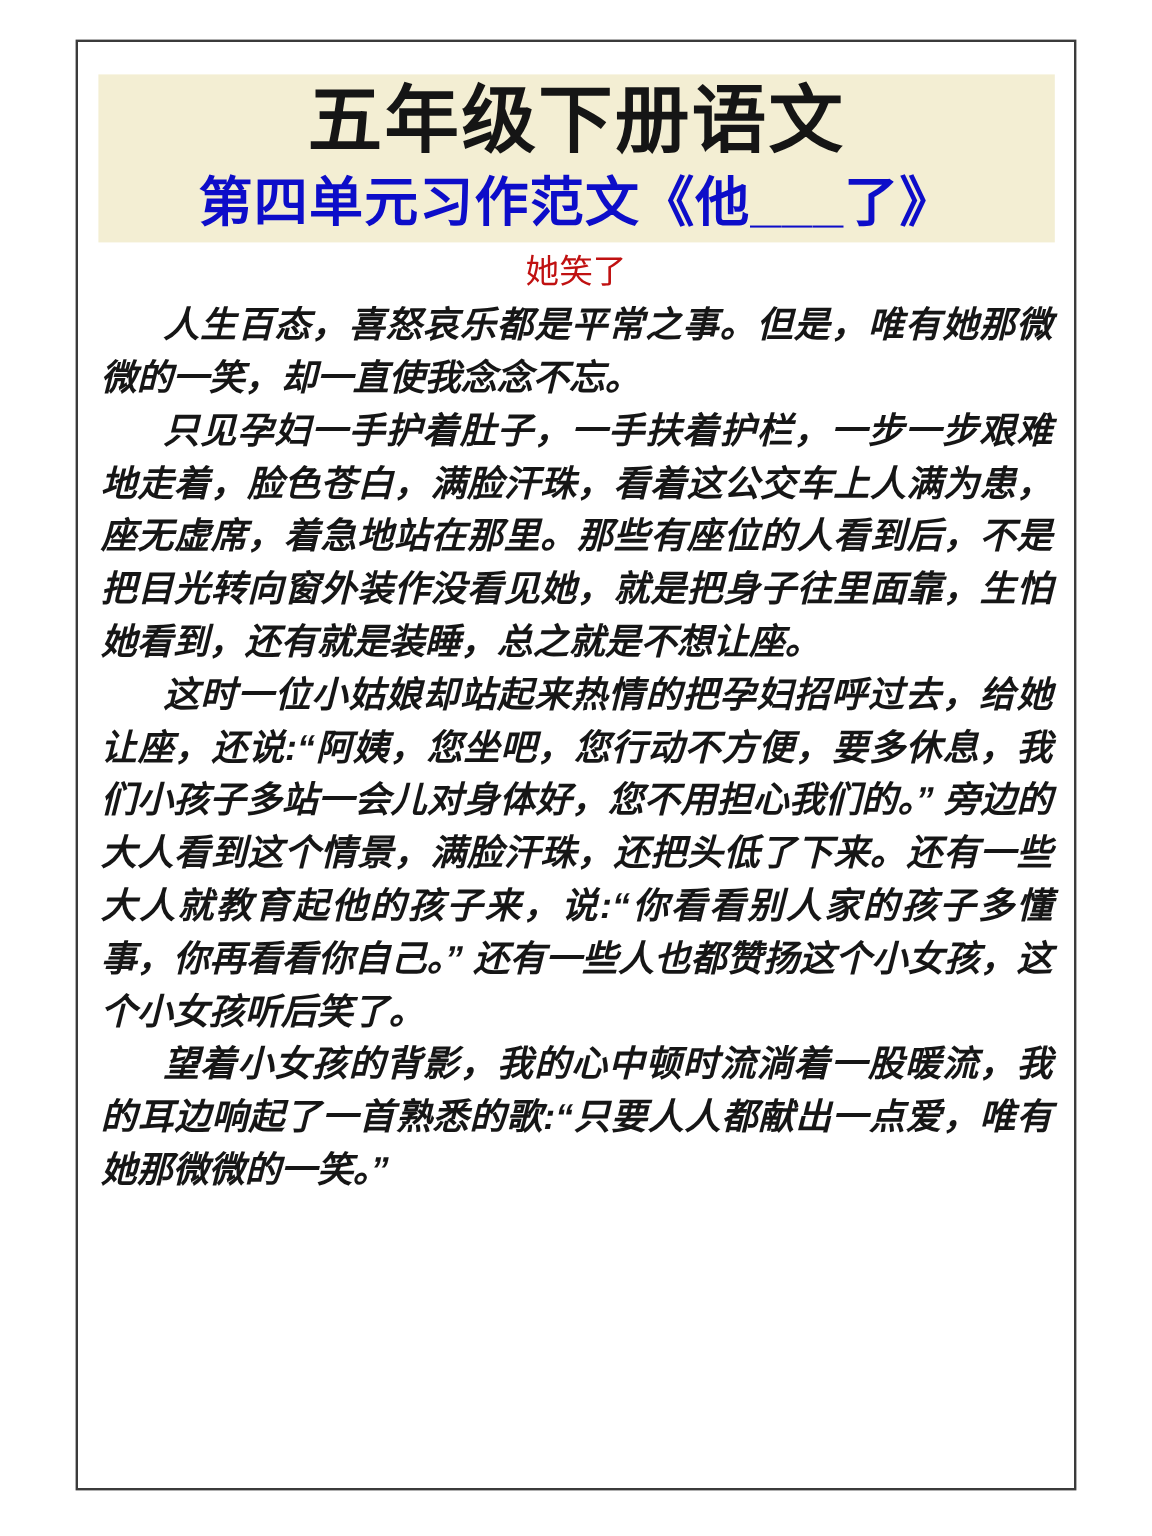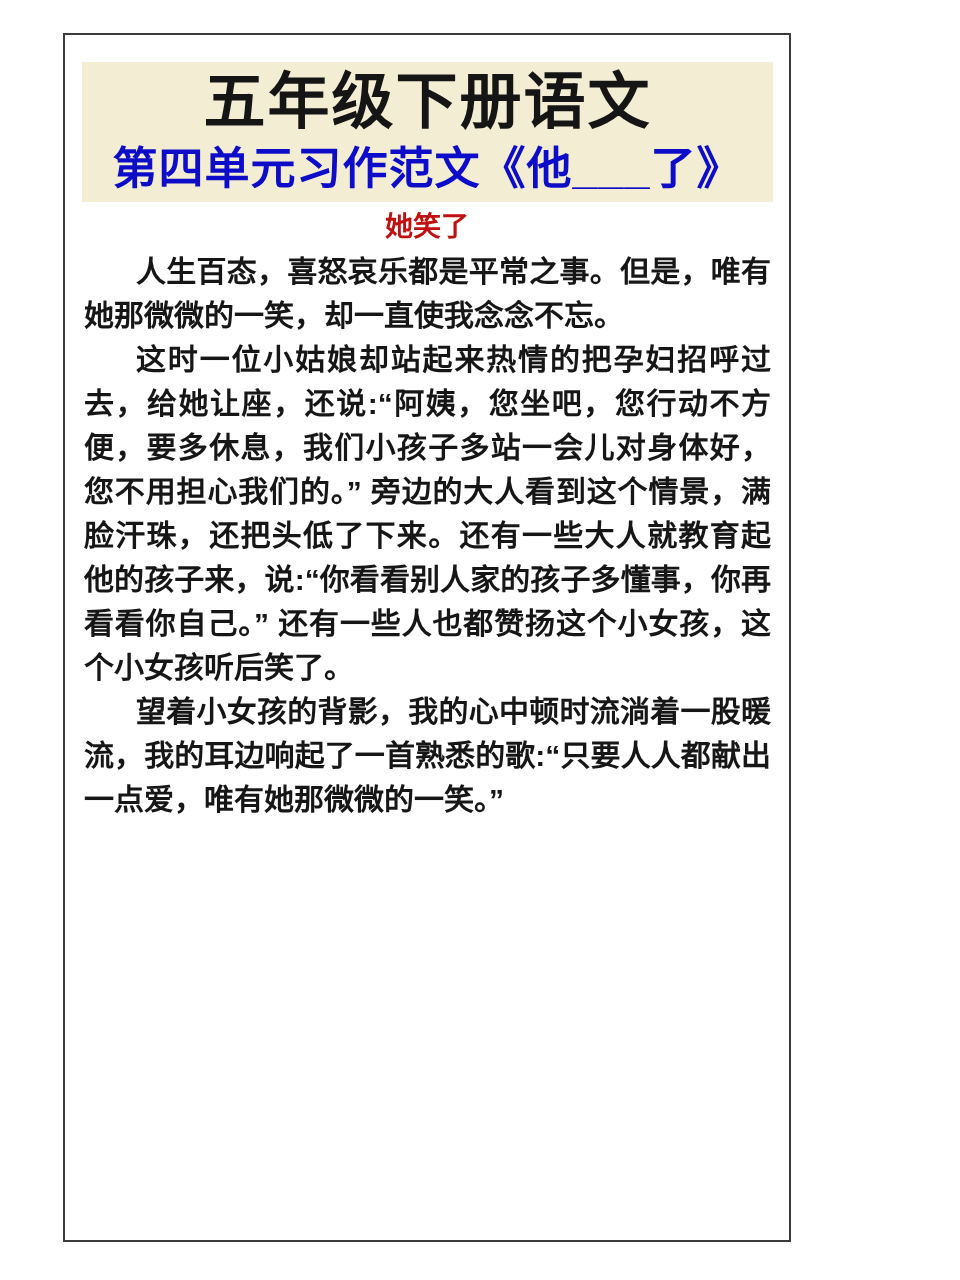--- a/index.html
+++ b/index.html
@@ -14,21 +14,21 @@
   *{margin:0;padding:0;box-sizing:border-box;}
   html,body{width:960px;height:1280px;background:var(--page-bg);}
   body{
     font-family:"Liberation Sans","DejaVu Sans",sans-serif;
     position:relative;
     overflow:hidden;
   }
   .frame{
     position:absolute;
     left:63px; top:33px;
-    width:728px; height:1209px;
+    width:834px; height:1209px;
     border:2px solid var(--frame-border);
     background:var(--page-bg);
   }
   .header-block{
     margin:27px 16px 0 17px;
     height:140px;
     background:var(--header-bg);
     text-align:center;
     padding-top:4px;
   }
@@ -45,25 +45,26 @@
     font-weight:bold;
     color:var(--subtitle-blue);
     margin-top:4px;
     letter-spacing:1px;
   }
   .essay-title{
     margin-top:9px;
     text-align:center;
     font-size:28px;
     line-height:32px;
-    font-weight:bold;
+    font-weight:normal;
     color:var(--essay-title-red);
   }
   .essay-body{
     margin:7px 18px 0 19px;
+    font-style:italic;
   }
   .essay-body p{
     font-size:30px;
     line-height:44px;
     font-weight:bold;
     color:var(--body-text);
     text-align:justify;
     text-justify:inter-ideograph;
     text-indent:52px;
   }
@@ -74,16 +75,17 @@
 <div class="frame">
   <div class="header-block">
     <div class="page-title">五年级下册语文</div>
     <div class="page-subtitle">第四单元习作范文《他___了》</div>
   </div>
 
   <div class="essay-title">她笑了</div>
 
   <div class="essay-body">
     <p>人生百态，喜怒哀乐都是平常之事。但是，唯有她那微微的一笑，却一直使我念念不忘。</p>
+    <p>只见孕妇一手护着肚子，一手扶着护栏，一步一步艰难地走着，脸色苍白，满脸汗珠，看着这公交车上人满为患，座无虚席，着急地站在那里。那些有座位的人看到后，不是把目光转向窗外装作没看见她，就是把身子往里面靠，生怕她看到，还有就是装睡，总之就是不想让座。</p>
     <p>这时一位小姑娘却站起来热情的把孕妇招呼过去，给她让座，还说:“阿姨，您坐吧，您行动不方便，要多休息，我们小孩子多站一会儿对身体好，您不用担心我们的。” 旁边的大人看到这个情景，满脸汗珠，还把头低了下来。还有一些大人就教育起他的孩子来，说:“你看看别人家的孩子多懂事，你再看看你自己。” 还有一些人也都赞扬这个小女孩，这个小女孩听后笑了。</p>
     <p>望着小女孩的背影，我的心中顿时流淌着一股暖流，我的耳边响起了一首熟悉的歌:“只要人人都献出一点爱，唯有她那微微的一笑。”</p>
   </div>
 </div>
 
 </body></html>

